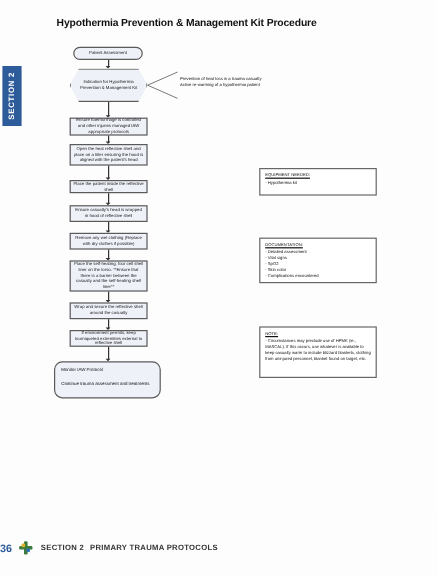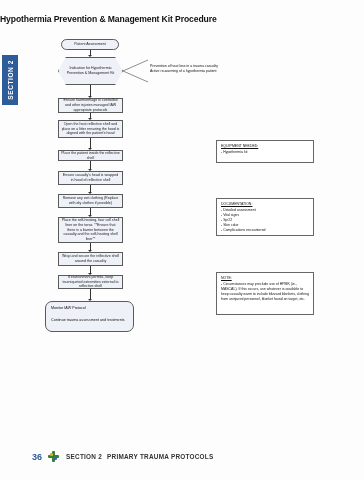--- a/index.html
+++ b/index.html
@@ -24,20 +24,21 @@
   .side-tab span{
     writing-mode:vertical-rl;
     transform:rotate(180deg);
     font-size:6.5px;
     letter-spacing:.6px;
     font-weight:bold;
   }
   
   .doc-title{
     position:absolute;left:0;top:14px;width:311px;
+    text-align:center;
     font-size:8.6px;
     font-weight:bold;
     color:#111;
     letter-spacing:-.1px;
   }
   
   .node{
     position:absolute;
     box-sizing:border-box;
     background:#eef1f8;
@@ -115,21 +116,20 @@
     line-height:1.5;
     color:#111;
     padding:4px 5px;
     text-align:left;
   }
   .monitor .l2{margin-top:6px;display:block;}
   
   .footer{
     position:absolute;left:0;bottom:18px;width:364px;
     display:flex;align-items:center;
-    padding-left:32px;
     box-sizing:border-box;
   }
   .pg-num{
     font-size:9px;font-weight:bold;color:#2e5b9a;
     margin-right:6px;
   }
   .logo{
     width:11px;height:11px;margin-right:7px;
     position:relative;flex:0 0 auto;
   }

